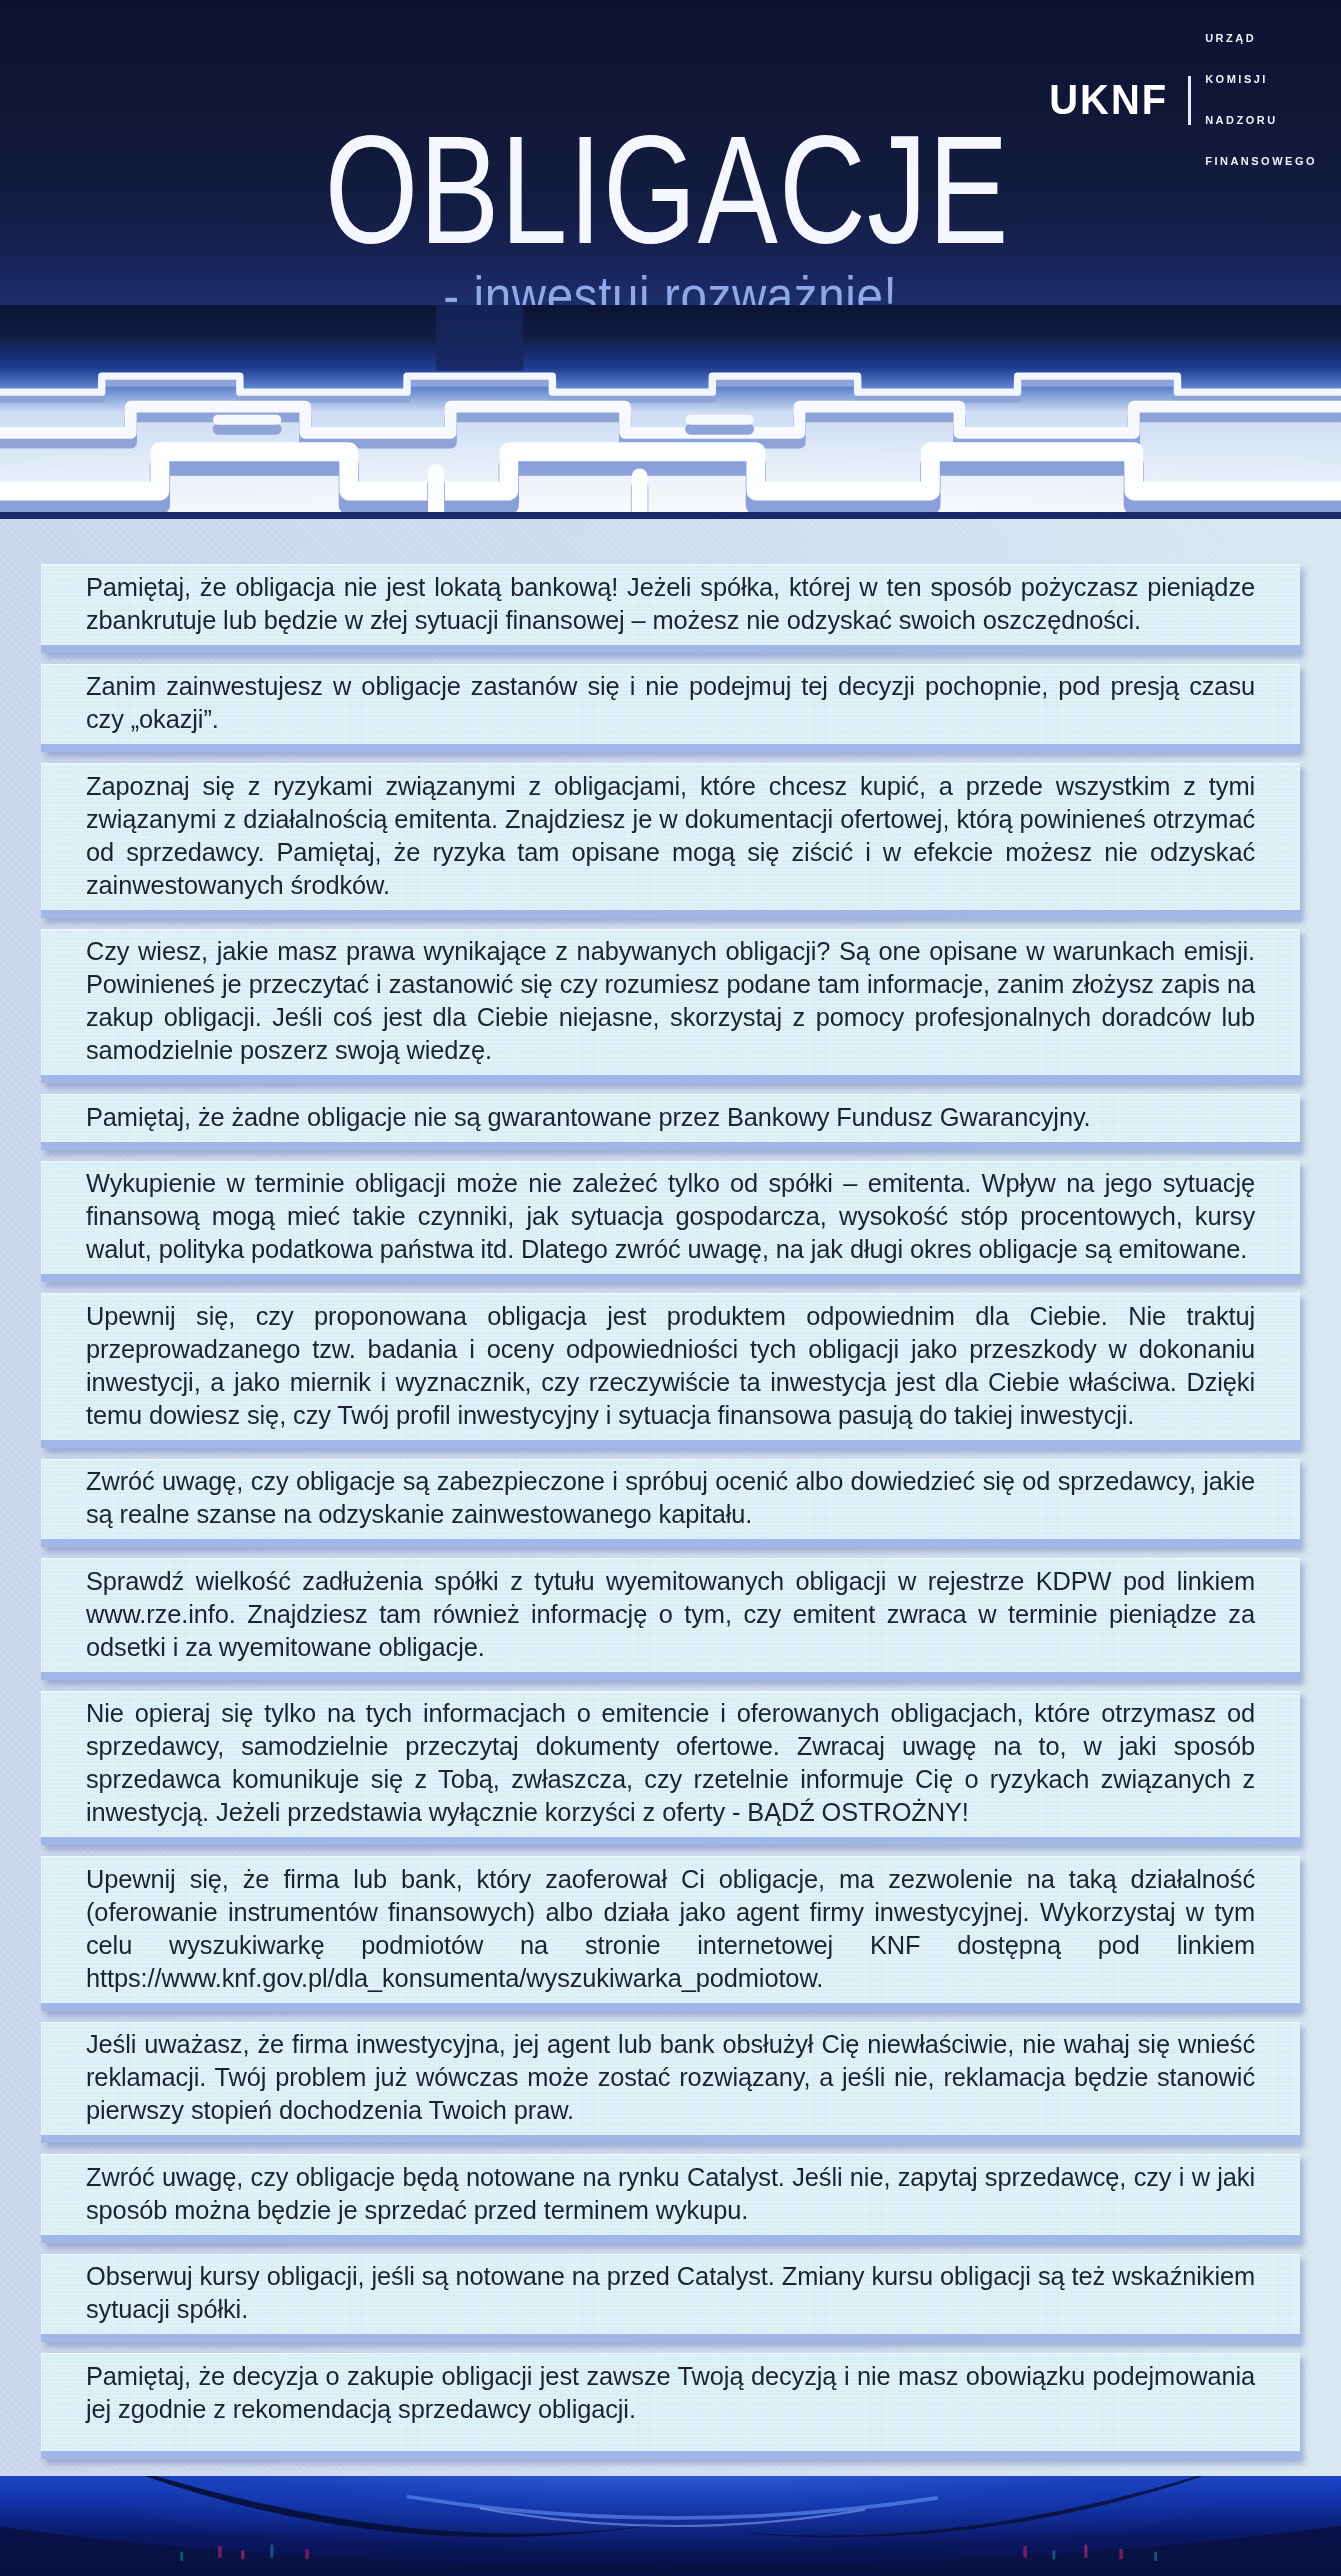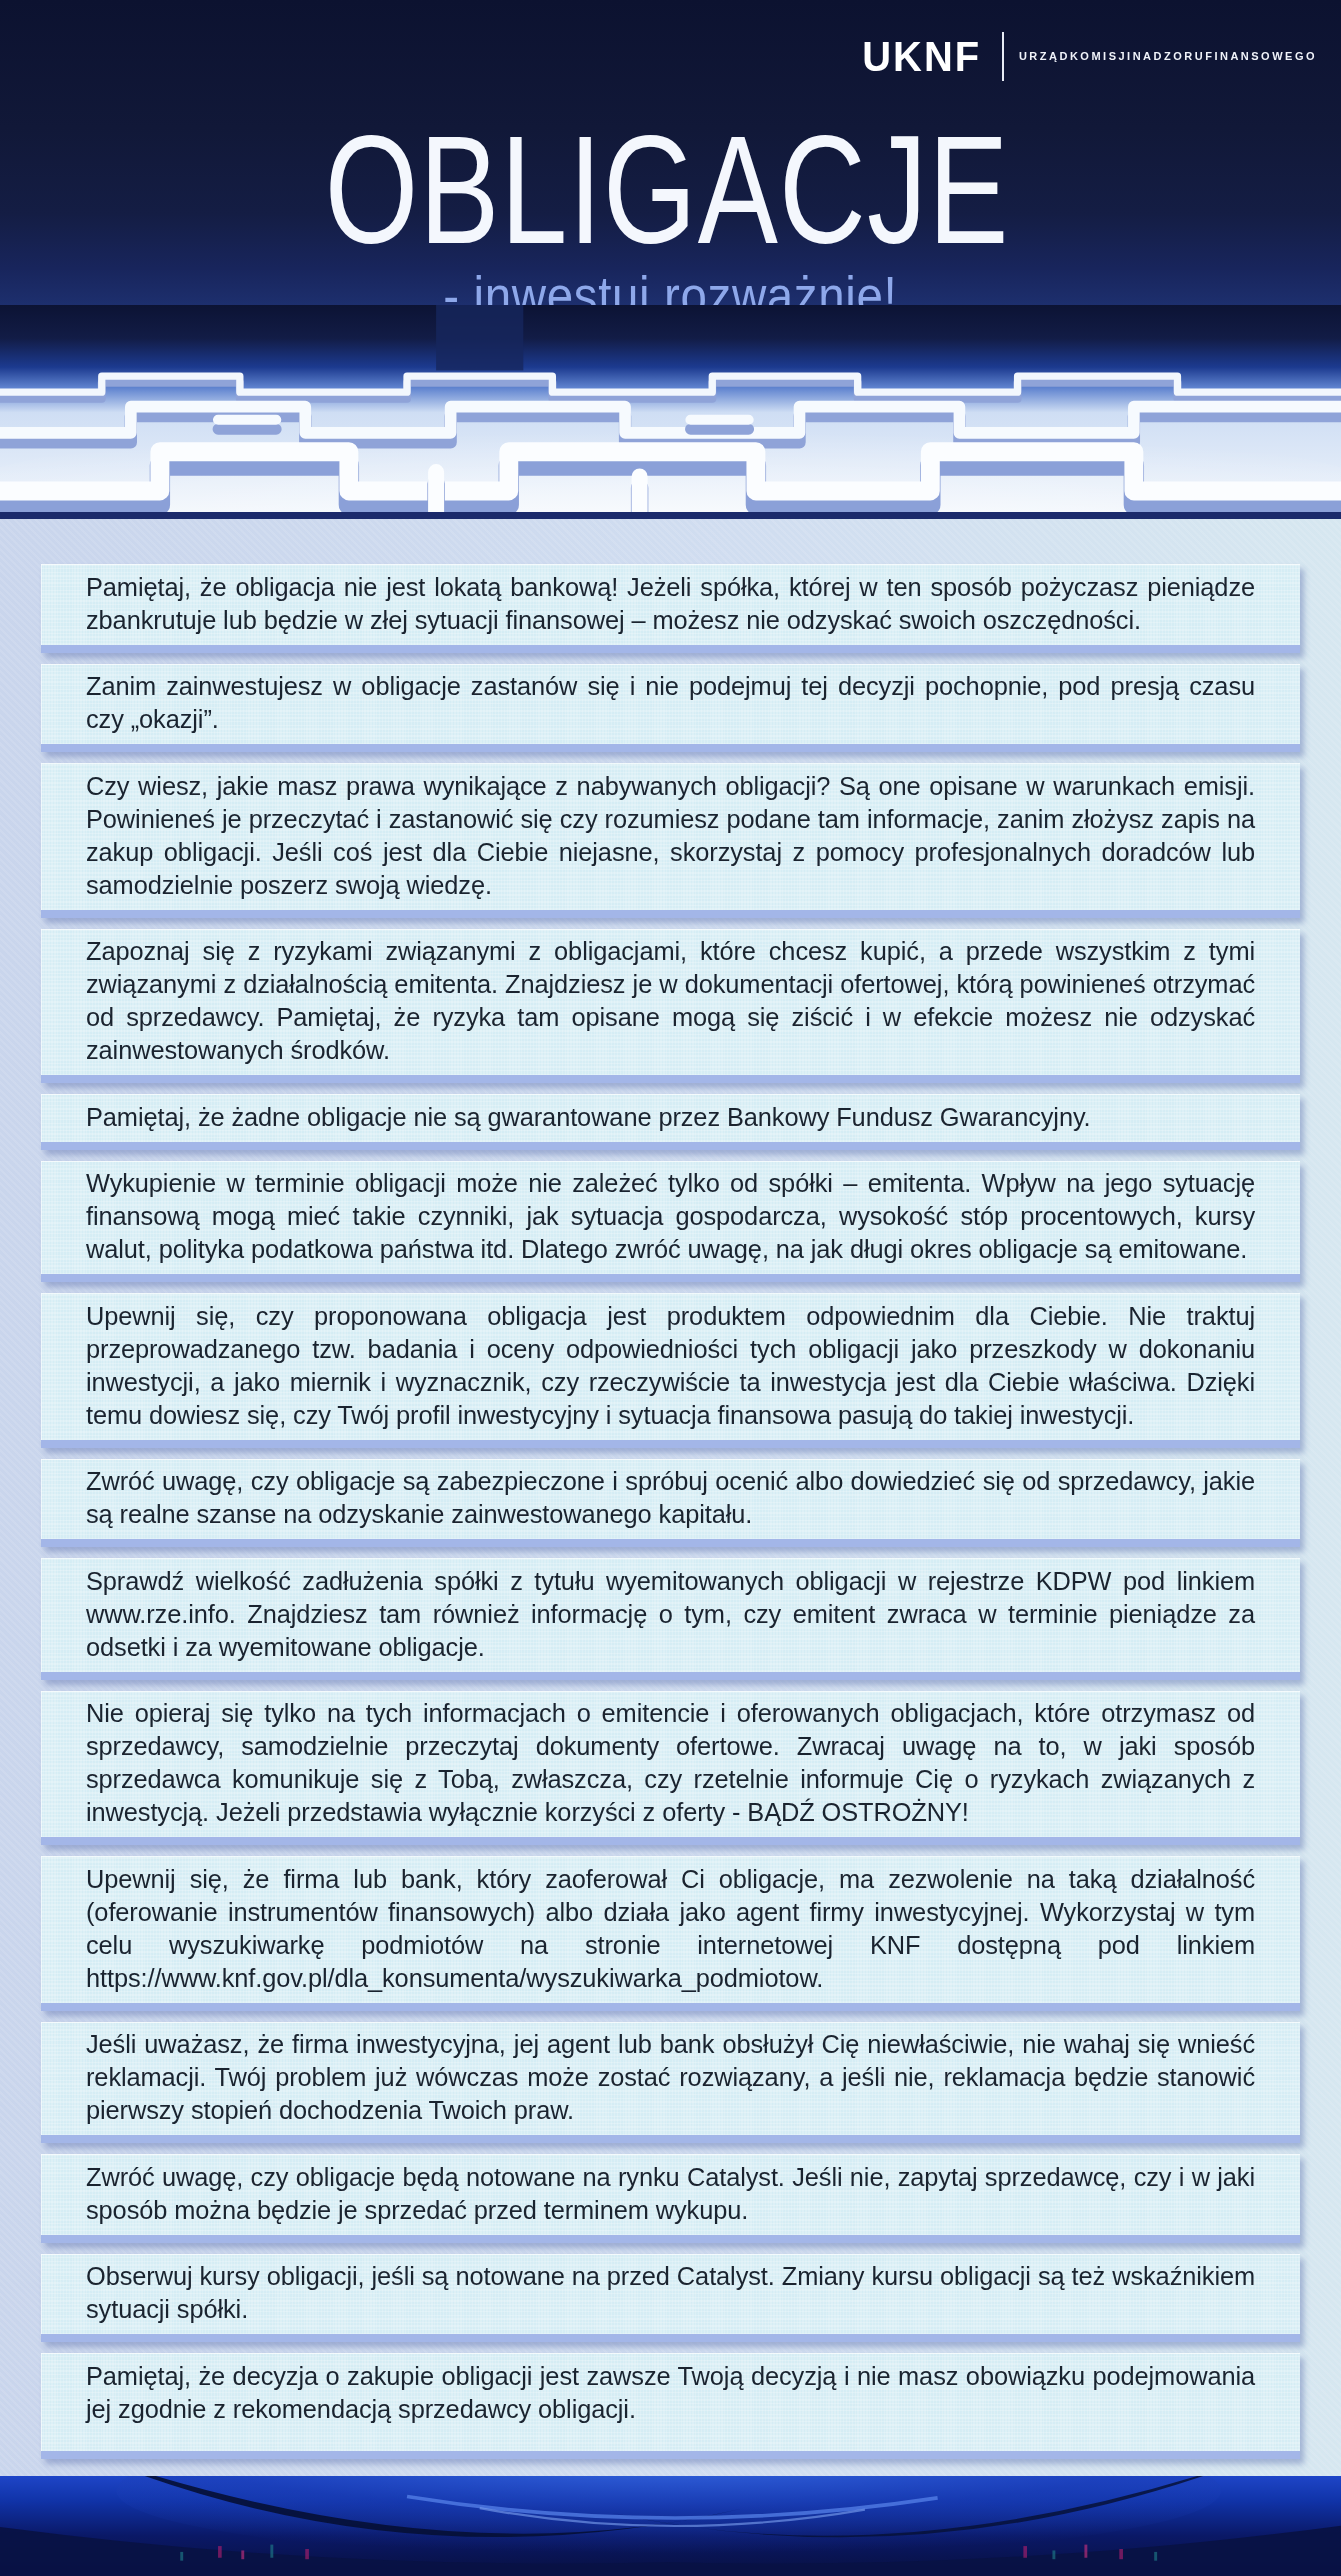--- a/index.html
+++ b/index.html
@@ -36,21 +36,21 @@
     letter-spacing: 2.2px;
     line-height: 1;
     transform: scaleX(.95);
   }
   .logo-divider {
     width: 2.2px;
     height: 49px;
     background: #e8ecf5;
     margin: 0 14.5px 0 17.4px;
   }
-  .logo-org { display: flex; justify-content: center; }
+  .logo-org { display: flex; flex-direction: column; justify-content: center; gap: 28px; }
   .logo-org span {
     font-size: 11px;
     font-weight: bold;
     letter-spacing: 2.5px;
     line-height: 13px;
     color: #f0f3fa;
   }
   .title-wrap {
     position: absolute;
     top: 124px;
@@ -189,24 +189,24 @@
 </div>
 
 <main class="content">
   <section class="card">
       <p class="card-text">Pamiętaj, że obligacja nie jest lokatą bankową! Jeżeli spółka, której w ten sposób pożyczasz pieniądze zbankrutuje lub będzie w złej sytuacji finansowej – możesz nie odzyskać swoich oszczędności.</p>
     </section>
   <section class="card">
       <p class="card-text">Zanim zainwestujesz w obligacje zastanów się i nie podejmuj tej decyzji pochopnie, pod presją czasu czy „okazji”.</p>
     </section>
   <section class="card">
+      <p class="card-text">Zapoznaj się z ryzykami związanymi z obligacjami, które chcesz kupić, a przede wszystkim z tymi związanymi z działalnością emitenta. Znajdziesz je w dokumentacji ofertowej, którą powinieneś otrzymać od sprzedawcy. Pamiętaj, że ryzyka tam opisane mogą się ziścić i w efekcie możesz nie odzyskać zainwestowanych środków.</p>
+    </section>
+  <section class="card">
       <p class="card-text">Czy wiesz, jakie masz prawa wynikające z nabywanych obligacji? Są one opisane w warunkach emisji. Powinieneś je przeczytać i zastanowić się czy rozumiesz podane tam informacje, zanim złożysz zapis na zakup obligacji. Jeśli coś jest dla Ciebie niejasne, skorzystaj z pomocy profesjonalnych doradców lub samodzielnie poszerz swoją wiedzę.</p>
-    </section>
-  <section class="card">
-      <p class="card-text">Zapoznaj się z ryzykami związanymi z obligacjami, które chcesz kupić, a przede wszystkim z tymi związanymi z działalnością emitenta. Znajdziesz je w dokumentacji ofertowej, którą powinieneś otrzymać od sprzedawcy. Pamiętaj, że ryzyka tam opisane mogą się ziścić i w efekcie możesz nie odzyskać zainwestowanych środków.</p>
     </section>
   <section class="card">
       <p class="card-text">Pamiętaj, że żadne obligacje nie są gwarantowane przez Bankowy Fundusz Gwarancyjny.</p>
     </section>
   <section class="card">
       <p class="card-text">Wykupienie w terminie obligacji może nie zależeć tylko od spółki – emitenta. Wpływ na jego sytuację finansową mogą mieć takie czynniki, jak sytuacja gospodarcza, wysokość stóp procentowych, kursy walut, polityka podatkowa państwa itd. Dlatego zwróć uwagę, na jak długi okres obligacje są emitowane.</p>
     </section>
   <section class="card">
       <p class="card-text">Upewnij się, czy proponowana obligacja jest produktem odpowiednim dla Ciebie. Nie traktuj przeprowadzanego tzw. badania i oceny odpowiedniości tych obligacji jako przeszkody w dokonaniu inwestycji, a jako miernik i wyznacznik, czy rzeczywiście ta inwestycja jest dla Ciebie właściwa. Dzięki temu dowiesz się, czy Twój profil inwestycyjny i sytuacja finansowa pasują do takiej inwestycji.</p>
     </section>

